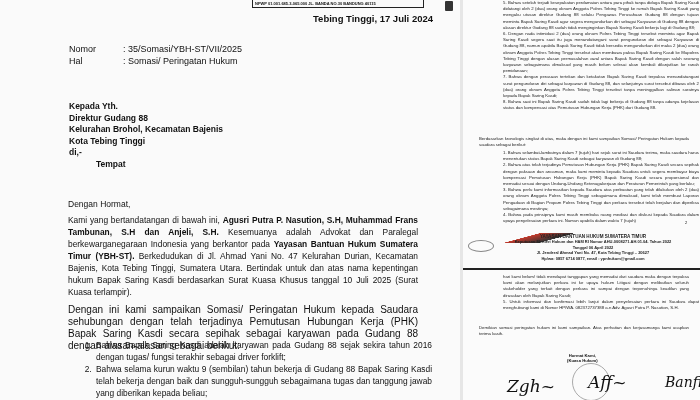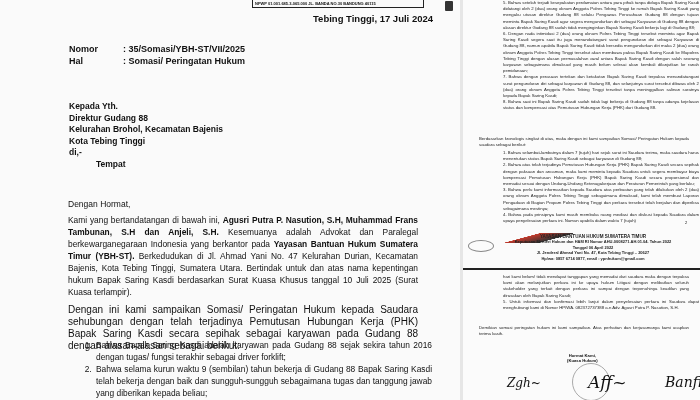--- a/index.html
+++ b/index.html
@@ -5,21 +5,21 @@
   html, body { margin:0; padding:0; }
   body { width:700px; height:400px; overflow:hidden; background:#f4f4f4; position:relative; font-family:"Liberation Sans", sans-serif; color:#111; }
   .page-left { position:absolute; left:0; top:0; width:460px; height:400px; background:#fafafa; overflow:hidden; }
   .page-right { position:absolute; left:463px; top:0; width:237px; height:400px; background:#fbfbfb; overflow:hidden; }
   .divider { position:absolute; left:460px; top:0; width:3px; height:400px; background:#e6e6e6; }
 
   
   .letterhead-box { position:absolute; left:252px; top:0; width:172px; height:8px; border:1px solid #222; border-top:none; font-size:4px; line-height:8px; padding-left:2px; box-sizing:border-box; font-weight:bold; white-space:nowrap; overflow:hidden; }
   .doc-icon { position:absolute; left:445px; top:1px; width:8px; height:10px; background:#333; border-radius:1px; }
   .date-line { position:absolute; left:313px; top:13px; font-size:9.5px; font-weight:bold; }
-  .meta { position:absolute; left:69px; top:44px; font-size:9px; font-weight:bold; line-height:11.5px; }
+  .meta { position:absolute; left:69px; top:44px; font-size:9px; font-weight:normal; line-height:11.5px; }
   .meta .row { display:flex; }
   .meta .k { width:54px; }
   .recipient { position:absolute; left:69px; top:101px; font-size:8.5px; font-weight:bold; line-height:11.5px; }
   .recipient .tempat { padding-left:27px; }
   .greeting { position:absolute; left:68px; top:199px; font-size:8.5px; }
   .body-para { position:absolute; left:68px; top:214px; width:350px; font-size:8.4px; line-height:12px; text-align:justify; }
   .body-para2 { position:absolute; left:68px; top:304px; width:350px; font-size:10px; line-height:12px; text-align:justify; }
   .list-left { position:absolute; left:80px; top:339px; width:338px; font-size:8.4px; line-height:12px; margin:0; padding:0 0 0 14px; text-align:justify; }
   .list-left li { padding-left:2px; }
   b { font-weight:bold; }
@@ -35,21 +35,21 @@
   .kop-logo { position:absolute; left:5px; top:12px; width:24px; height:10px; border:1.5px solid #888; border-radius:50%; }
   .kop-text { position:absolute; left:40px; top:6px; width:180px; text-align:center; font-size:4px; line-height:5.4px; font-weight:bold; color:#222; }
   .kop-text .t1 { font-size:4.6px; }
   .kop-rule { position:absolute; left:0; top:268px; width:237px; height:2px; background:#222; }
   .r-cont { position:absolute; left:40px; top:274px; width:186px; }
   .r-list3 { position:absolute; left:30px; top:298px; width:196px; margin:0; padding:0 0 0 10px; }
   .r-closing { position:absolute; left:16px; top:322px; width:210px; }
   .sign-title { position:absolute; left:567px; top:353px; font-size:4.2px; font-weight:bold; text-align:center; line-height:5px; }
   .stamp { position:absolute; left:572px; top:363px; width:36px; height:36px; border:1px solid #aaa; border-radius:50%; }
   .sig { position:absolute; font-family:"DejaVu Serif", serif; font-style:italic; color:#111; }
-  .sig1 { left:507px; top:376px; font-size:12px; }
+  .sig1 { left:507px; top:376px; font-size:17px; }
   .sig2 { left:588px; top:372px; font-size:17px; }
   .sig3 { left:665px; top:374px; font-size:14px; }
 </style>
 </head>
 <body>
 
 <div class="page-left">
   <div class="letterhead-box">NPWP 01.001.685.3-065.000 JL. BANDA NO.30 BANDUNG 40115</div>
   <div class="doc-icon"></div>
   <div class="date-line">Tebing Tinggi, 17 Juli 2024</div>

